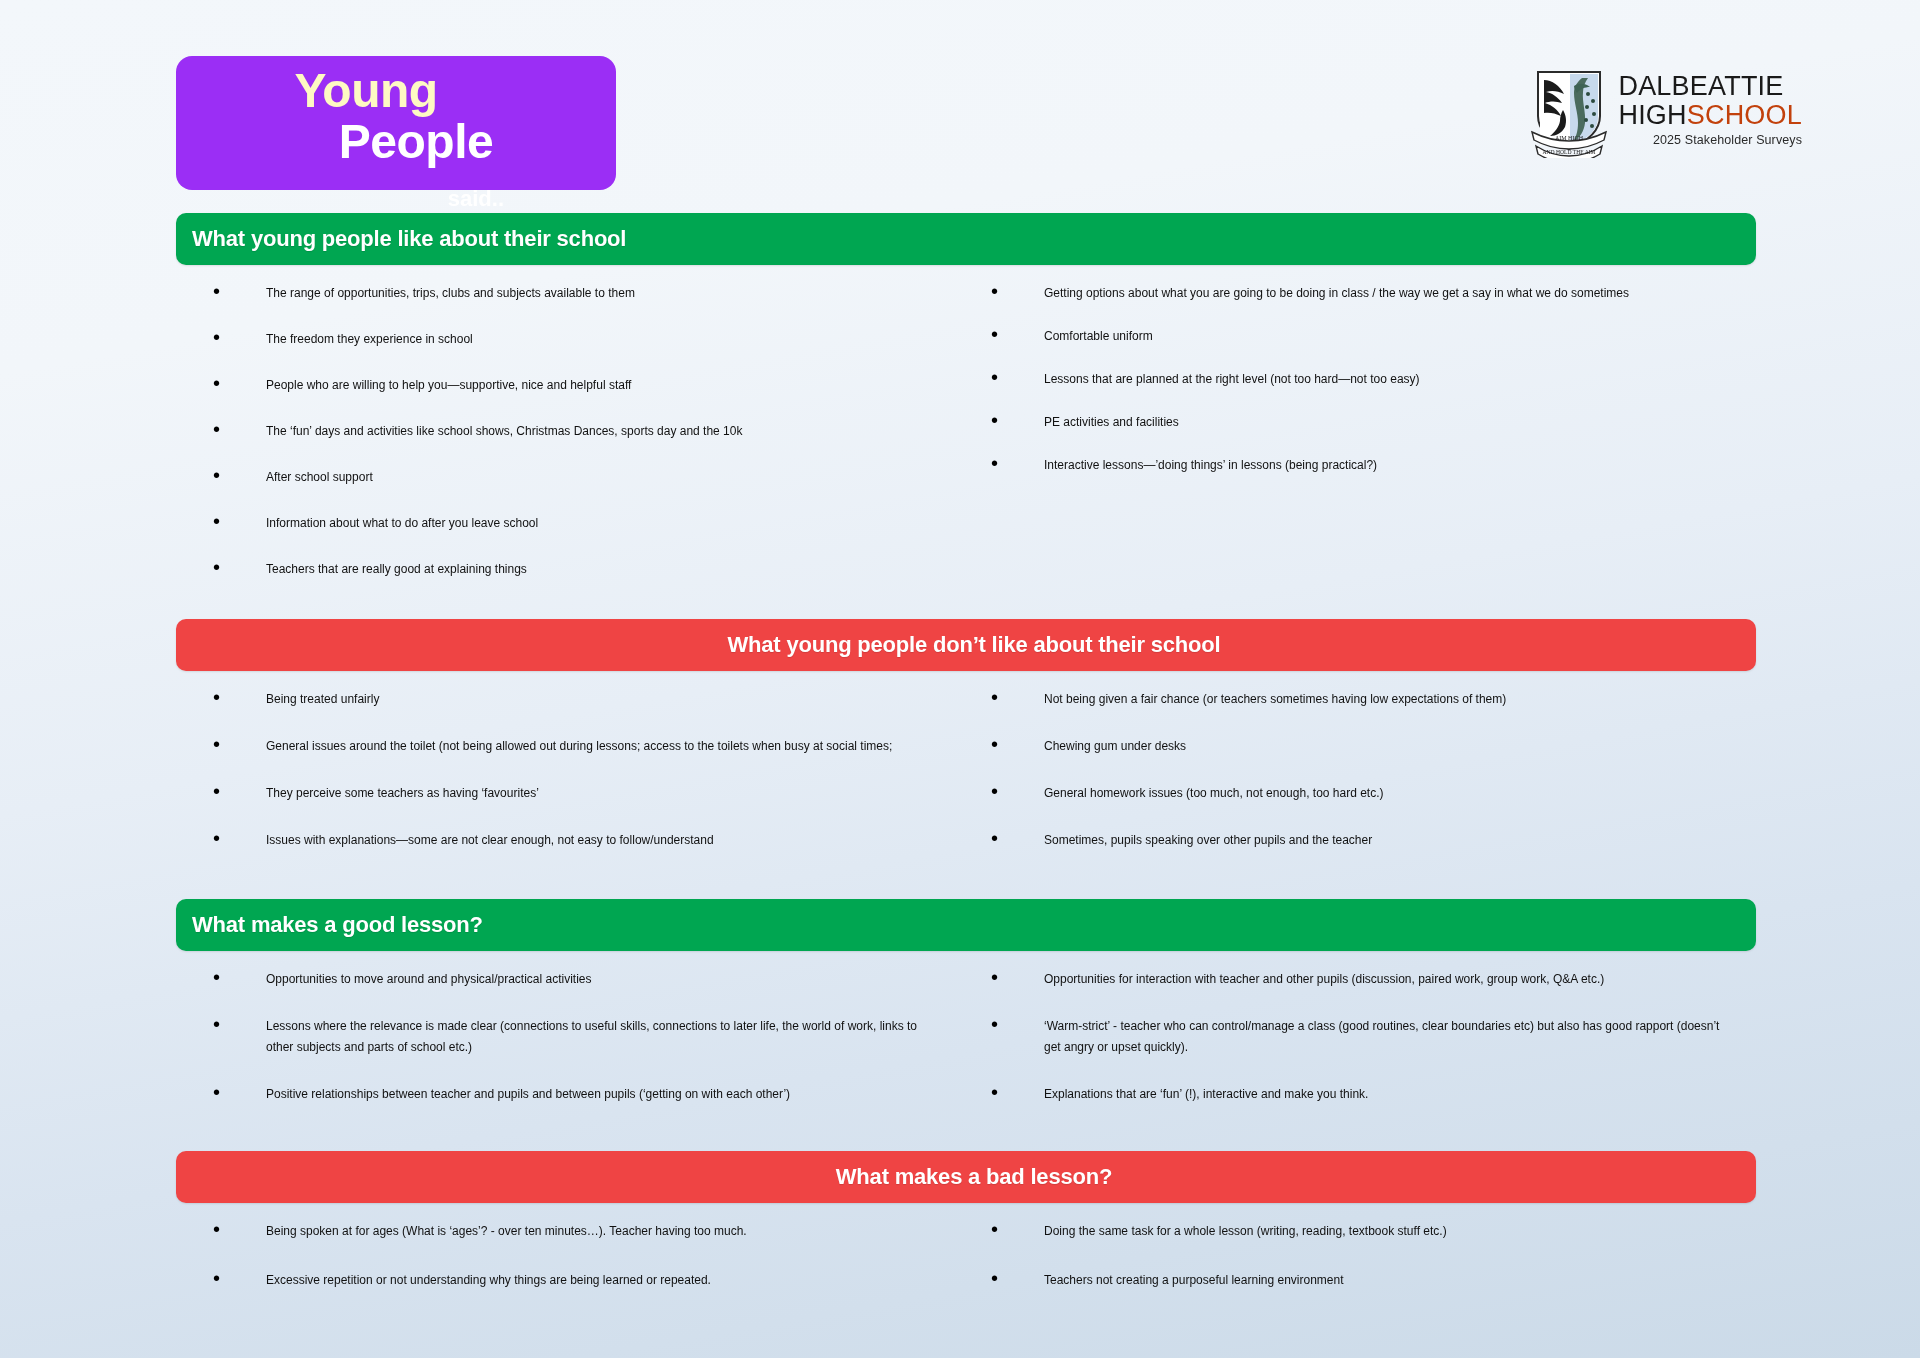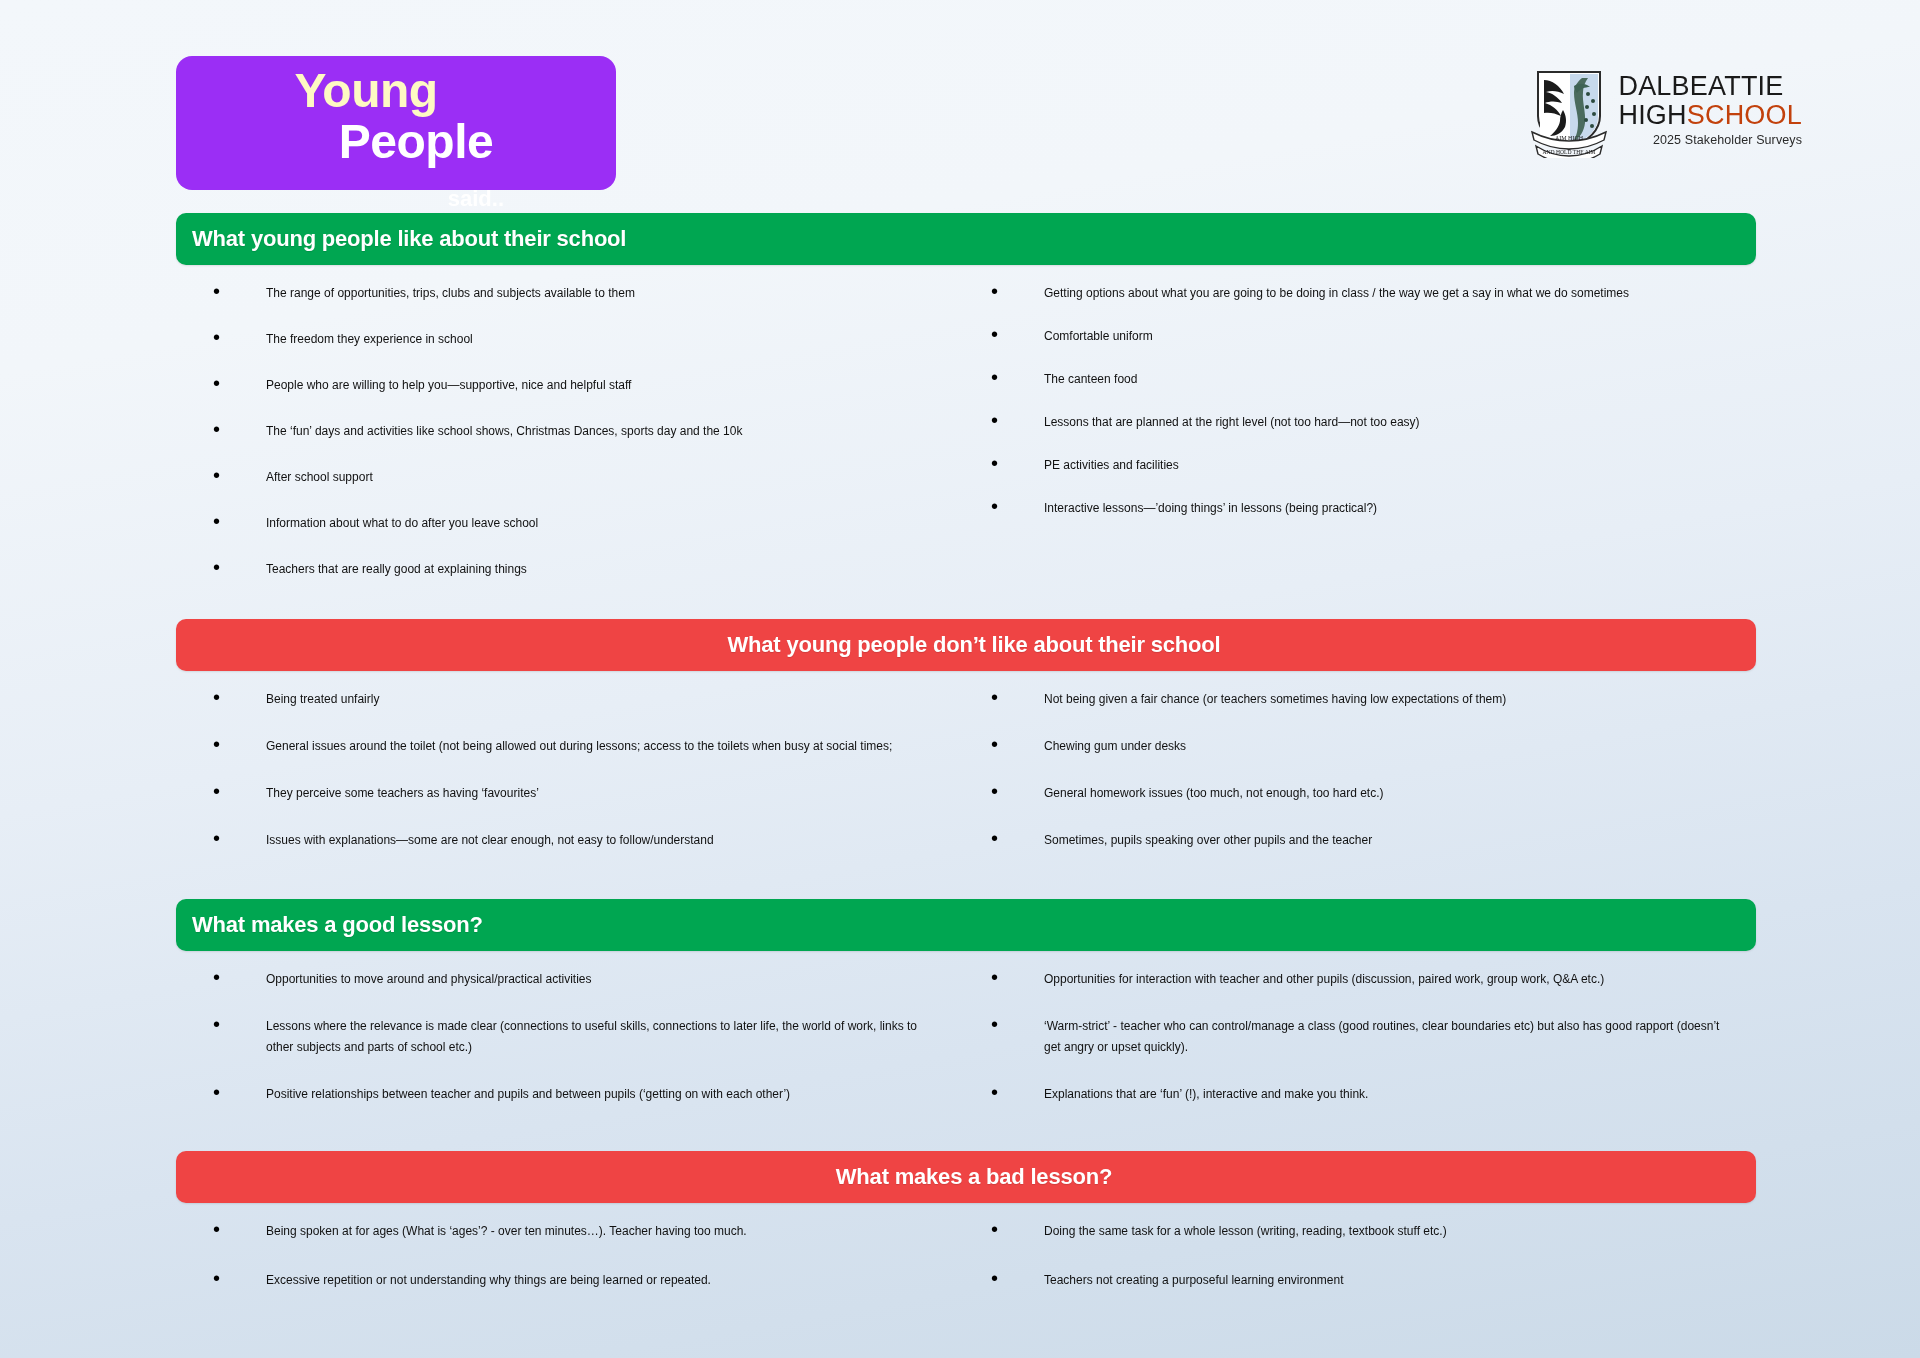--- a/index.html
+++ b/index.html
@@ -214,21 +214,20 @@
           <li>The ‘fun’ days and activities like school shows, Christmas Dances, sports day and the 10k</li>
           <li>After school support</li>
           <li>Information about what to do after you leave school</li>
           <li>Teachers that are really good at explaining things</li>
         </ul>
       </div>
       <div class="col right">
         <ul class="bullets">
           <li>Getting options about what you are going to be doing in class / the way we get a say in what we do sometimes</li>
           <li>Comfortable uniform</li>
-          <li>The canteen food</li>
           <li>Lessons that are planned at the right level (not too hard—not too easy)</li>
           <li>PE activities and facilities</li>
           <li>Interactive lessons—’doing things’ in lessons (being practical?)</li>
         </ul>
       </div>
     </div>
   </div>
 
   <div class="section sec2">
     <div class="band red">

